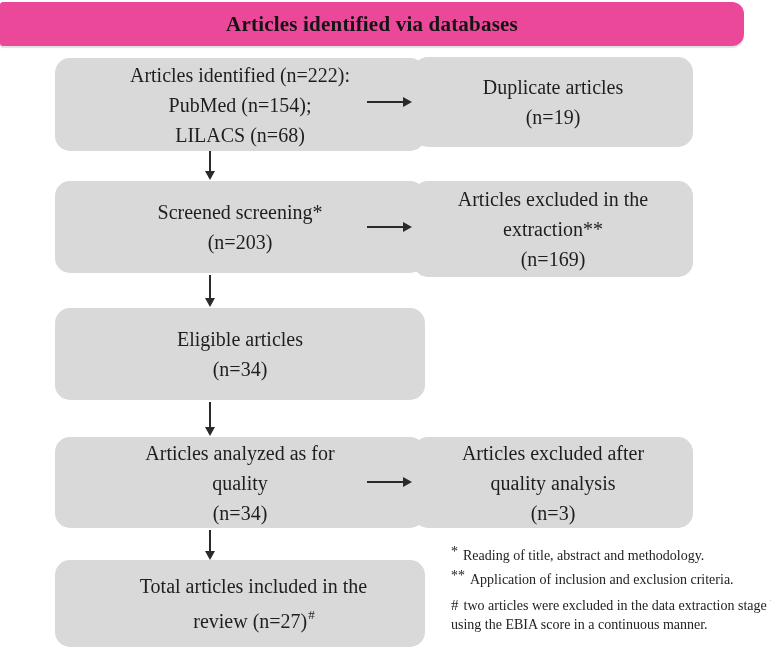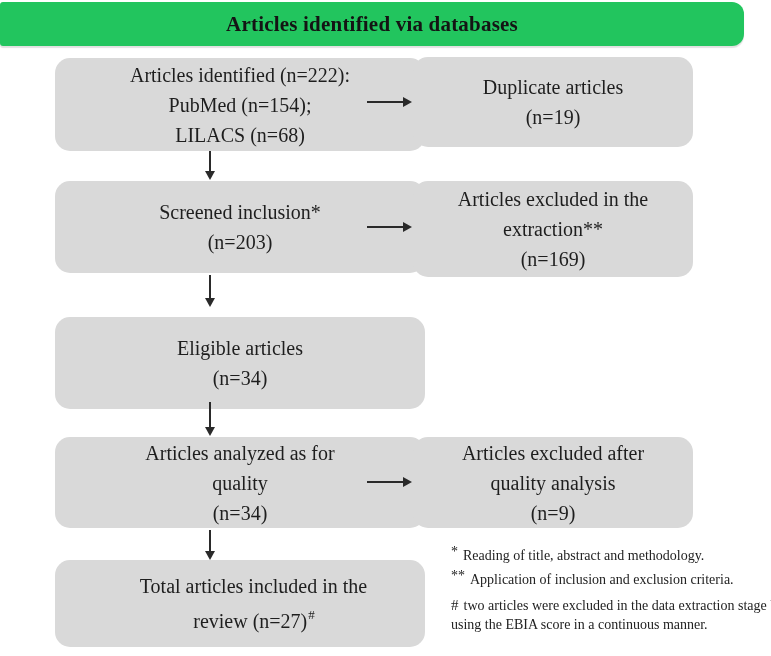--- a/index.html
+++ b/index.html
@@ -4,37 +4,37 @@
 <style>
   * { margin:0; padding:0; box-sizing:border-box; }
   html,body { width:771px; height:656px; background:#ffffff; overflow:hidden; }
   body { position:relative; font-family:"Liberation Serif","DejaVu Serif",serif; color:#1c1c1c; }
 
   .stage { position:absolute; inset:0; }
 
   
   .header {
     position:absolute; left:0; top:2px; width:744px; height:44px;
-    background:#22c55e; border-radius:3px 12px 12px 3px;
+    background:#ec4899; border-radius:3px 12px 12px 3px;
     display:flex; align-items:center; justify-content:center;
     box-shadow:0 2px 1px rgba(0,0,0,0.12);
   }
   .header .title { font-weight:bold; font-size:21px; color:#141414; letter-spacing:0.2px; }
 
   
   .box {
     position:absolute; background:#d9d9d9; border-radius:15px;
     display:flex; flex-direction:column; justify-content:center; align-items:center;
     text-align:center; font-size:20px; line-height:30px; color:#1e1e1e;
   }
   .left-col { left:55px; width:370px; }
   .right-col { left:413px; width:280px; }
   .b1 { top:58px;  height:93px; }
   .b2 { top:181px; height:92px; }
-  .b3 { top:308px; height:92px;margin-top:9px; }
+  .b3 { top:308px; height:92px; }
   .b4 { top:437px; height:91px; }
   .b5 { top:560px; height:87px;padding-left:27px; }
   .r1 { top:57px;  height:90px; }
   .r2 { top:181px; height:96px; }
   .r3 { top:437px; height:91px; }
   .box sup { font-size:13px; position:relative; top:-1px; left:1px; }
 
   
   .vline { position:absolute; left:209px; width:2px; background:#2a2a2a; }
   .vhead { position:absolute; left:205px; width:0; height:0;
@@ -71,21 +71,21 @@
     <span class="title">Articles identified via databases</span>
   </div>
 
   <div class="box left-col b1">
     <div>Articles identified (n=222):</div>
     <div>PubMed (n=154);</div>
     <div>LILACS (n=68)</div>
   </div>
 
   <div class="box left-col b2">
-    <div>Screened inclusion*</div>
+    <div>Screened screening*</div>
     <div>(n=203)</div>
   </div>
 
   <div class="box left-col b3">
     <div>Eligible articles</div>
     <div>(n=34)</div>
   </div>
 
   <div class="box left-col b4">
     <div>Articles analyzed as for</div>
@@ -105,21 +105,21 @@
 
   <div class="box right-col r2">
     <div>Articles excluded in the</div>
     <div>extraction**</div>
     <div>(n=169)</div>
   </div>
 
   <div class="box right-col r3">
     <div>Articles excluded after</div>
     <div>quality analysis</div>
-    <div>(n=9)</div>
+    <div>(n=3)</div>
   </div>
 
   <div class="va1">
     <div class="vline"></div>
     <div class="vhead"></div>
   </div>
   <div class="va2">
     <div class="vline"></div>
     <div class="vhead"></div>
   </div>

